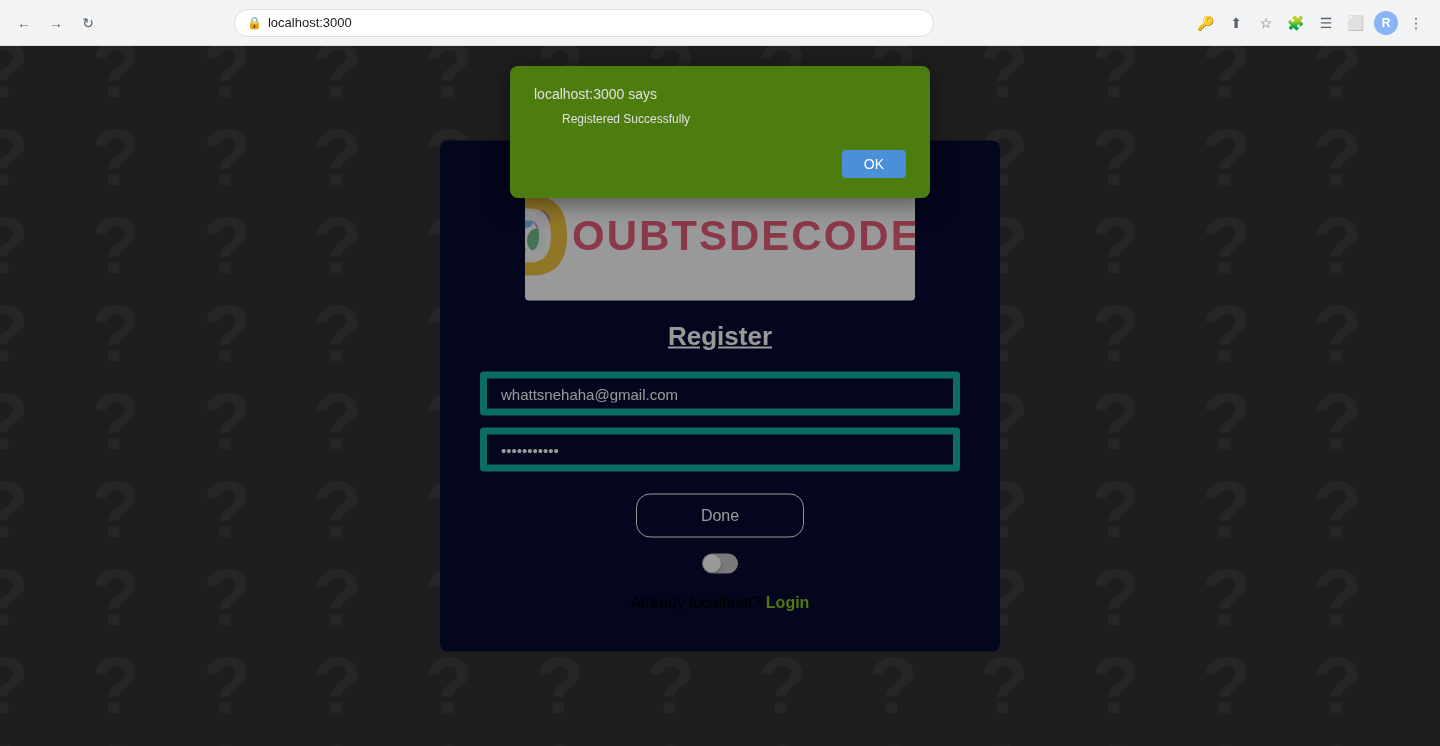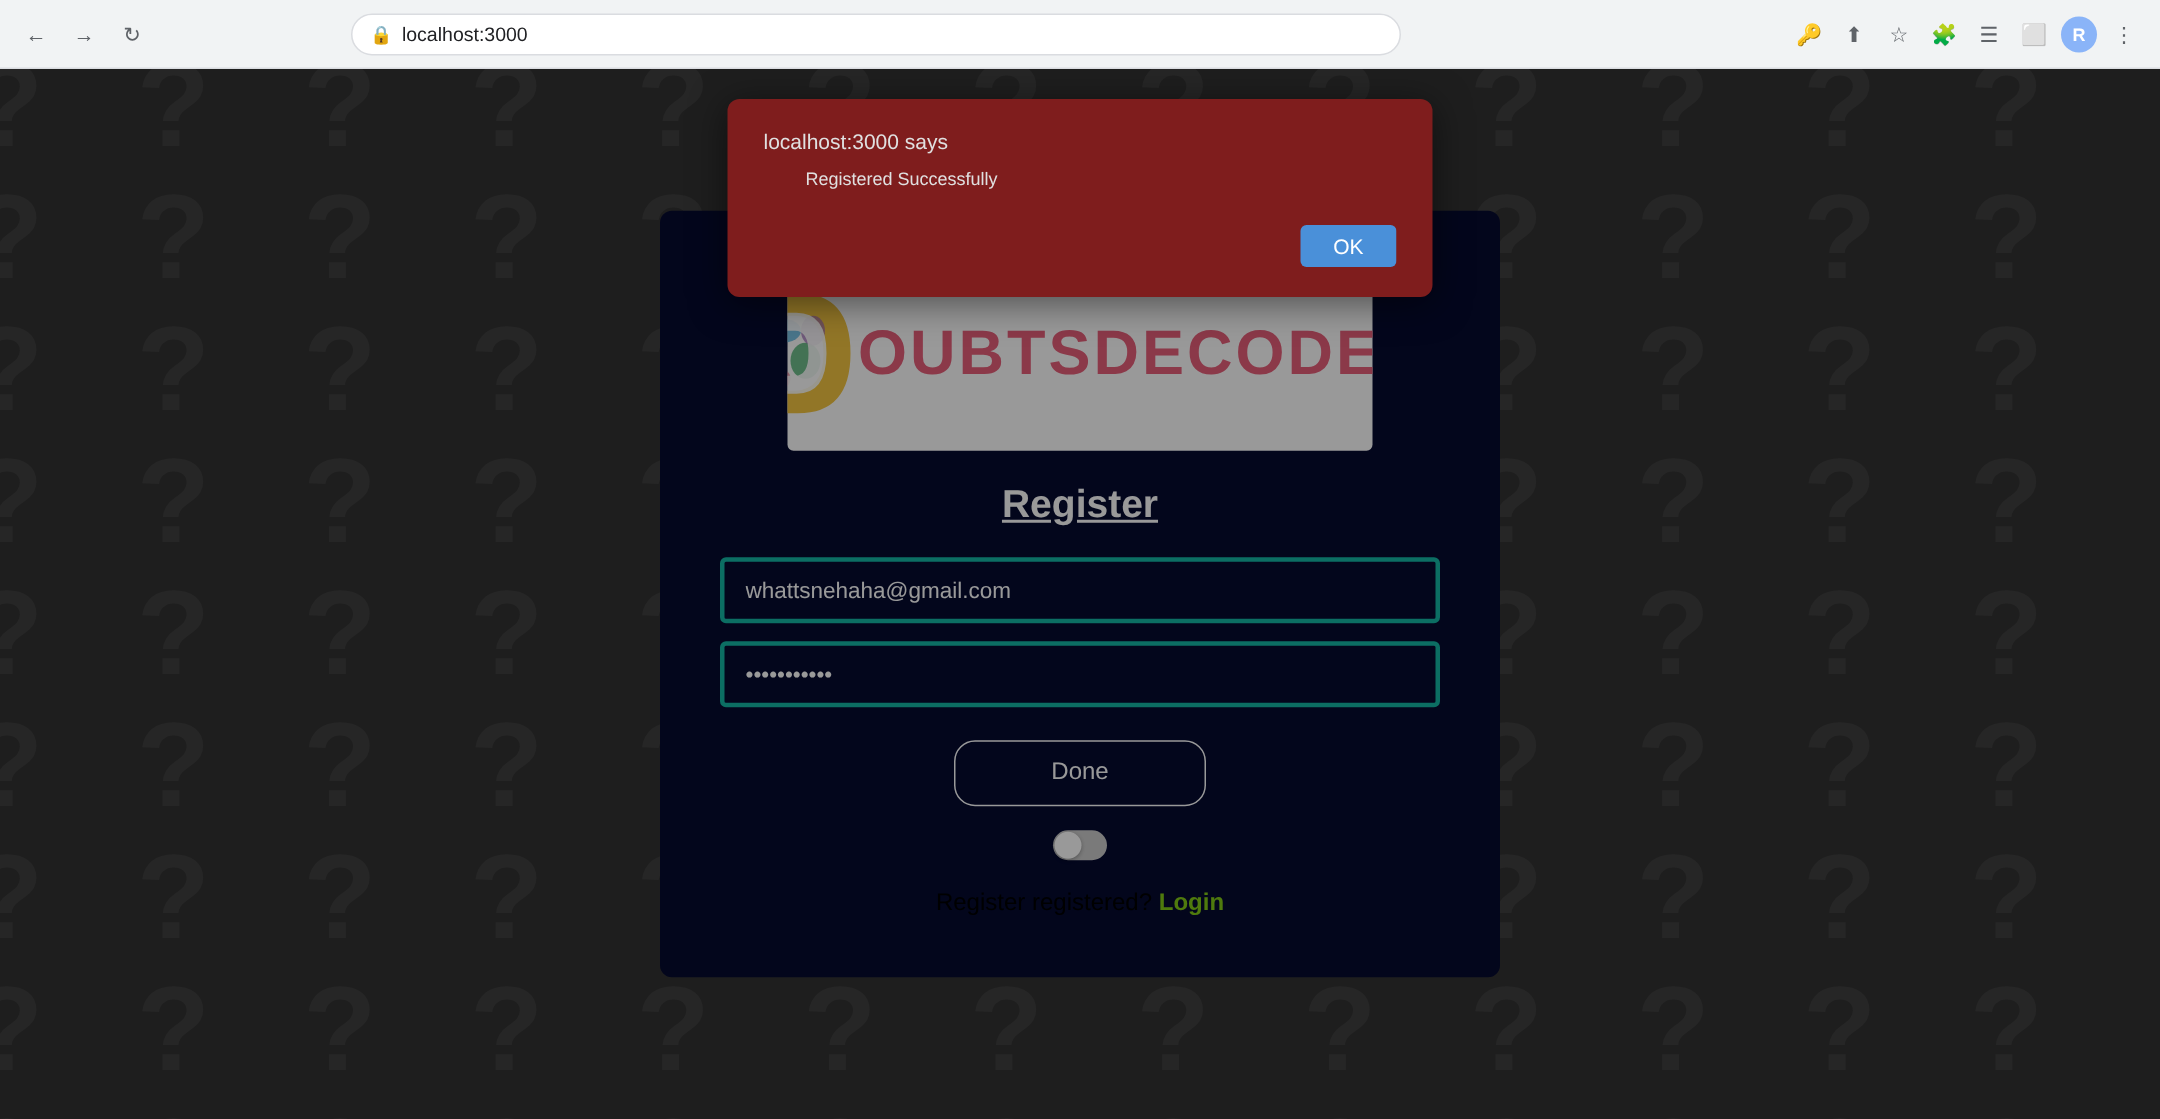--- a/index.html
+++ b/index.html
@@ -168,21 +168,21 @@
       font-weight: bold;
       text-decoration: underline;
       margin-bottom: 20px;
       text-align: right;
     }
 
     .input-field {
       width: 100%;
       height: 44px;
       background: #050a30;
-      border: 3px solid #14b8a6;
+      border: 7px solid #14b8a6;
       border-radius: 4px;
       padding: 0 14px;
       color: white;
       font-size: 15px;
       margin-bottom: 12px;
       outline: none;
     }
 
     .done-button {
       width: 168px;
@@ -234,22 +234,22 @@
       inset: 0;
       background: rgba(0,0,0,0.4);
       display: flex;
       align-items: flex-start;
       justify-content: center;
       padding-top: 20px;
       z-index: 100;
     }
 
     .dialog-box {
-      width: 470px;
-      background: #7f1d1d;
+      width: 420px;
+      background: #4d7c0f;
       border-radius: 8px;
       padding: 20px 24px 20px;
       box-shadow: 0 4px 24px rgba(0,0,0,0.5);
     }
 
     .dialog-origin {
       font-size: 14px;
       color: #e0e0e0;
       margin-bottom: 10px;
     }
@@ -334,21 +334,21 @@
 
     <button class="done-button">Done</button>
 
     <div class="toggle-container">
       <div class="toggle">
         <div class="toggle-knob"></div>
       </div>
     </div>
 
     <div>
-      <span>Register registered?</span>
+      <span>Already localhost?</span>
       <a class="login-link">Login</a>
     </div>
 
   </div>
 
   <div class="dialog-overlay">
     <div class="dialog-box">
       <div class="dialog-origin">localhost:3000 says</div>
       <div class="dialog-message">Registered Successfully</div>
       <div class="dialog-footer">

